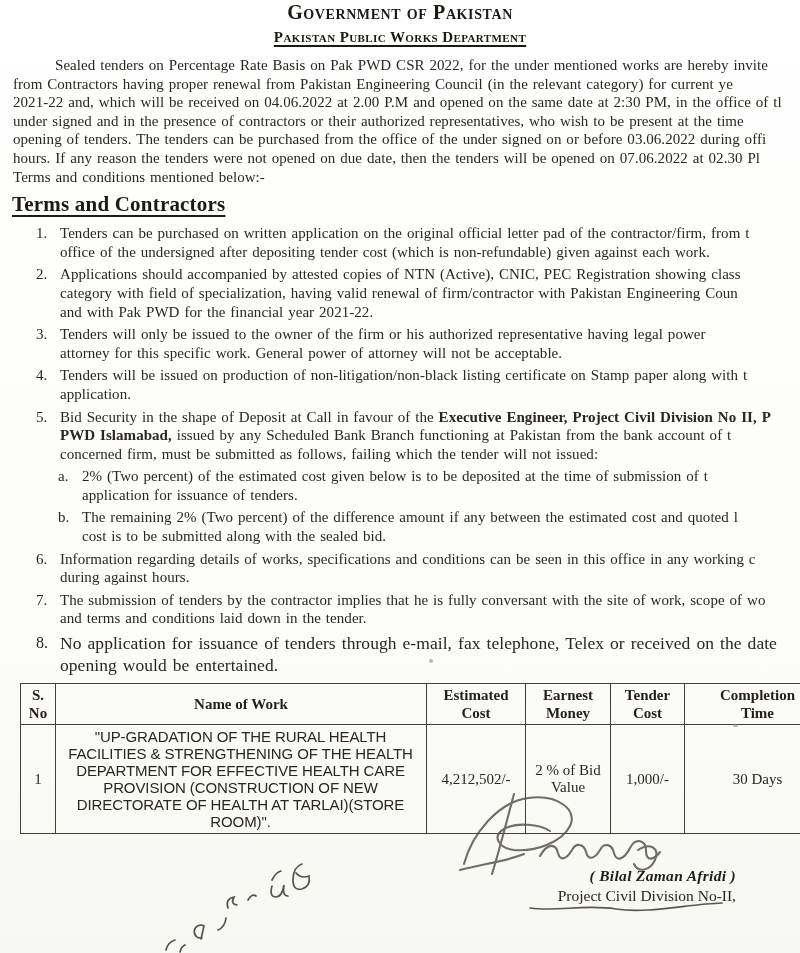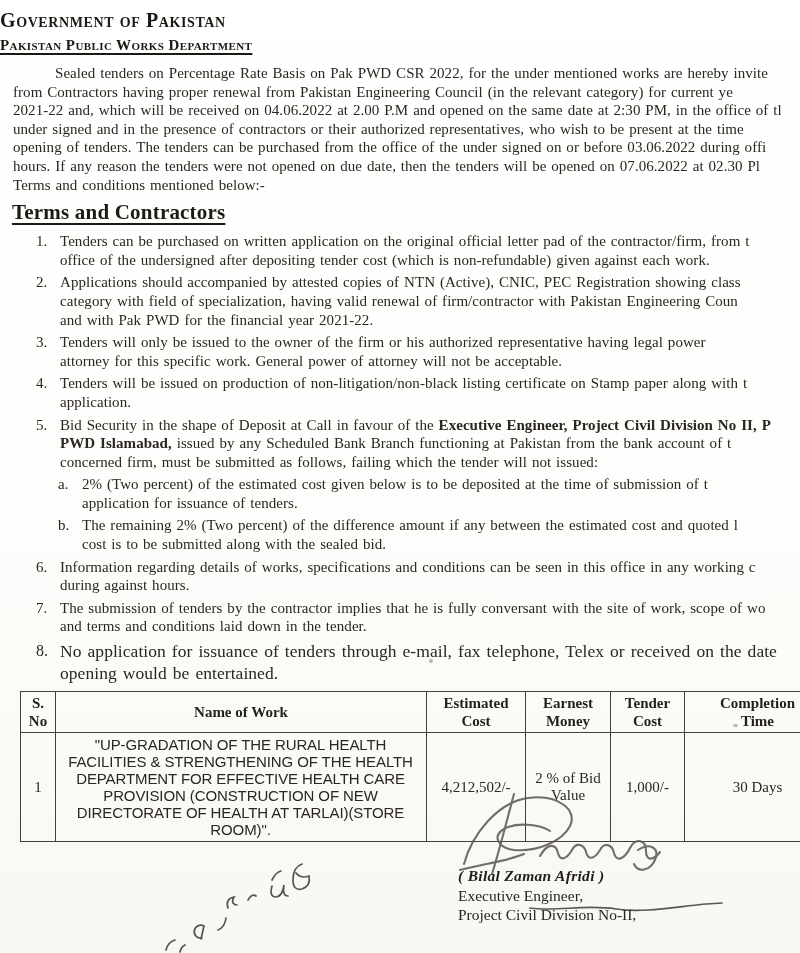--- a/index.html
+++ b/index.html
@@ -2,21 +2,21 @@
 <html><head>
 <meta charset="utf-8">
 <style>
   html,body{margin:0;padding:0;background:#e8e8e8;}
   .page{
     position:relative;width:800px;height:953px;overflow:hidden;
     background:linear-gradient(180deg,#ffffff 0%,#fdfdfb 55%,#f7f7f4 100%);
     font-family:"Liberation Serif",serif;color:#2b261f;
   }
   
-  .hdr{padding-top:8px;}
+  .hdr{text-align:center;}
   .h1{font-variant:small-caps;font-weight:bold;font-size:20px;letter-spacing:.6px;color:#1c1813;line-height:24px;}
   .h2{font-variant:small-caps;font-weight:bold;font-size:15px;letter-spacing:.4px;color:#1c1813;line-height:26px;
       text-decoration:underline;text-decoration-thickness:1.5px;text-underline-offset:3px;}
   .h3{font-variant:small-caps;font-weight:bold;font-size:18px;color:#1c1813;line-height:24px;
       text-decoration:underline;text-decoration-thickness:1.5px;text-underline-offset:3px;}
   
   .intro{margin:6px 0 0 13px;width:812px;}
   .tline{white-space:nowrap;height:18.6px;line-height:18.6px;font-size:15px;word-spacing:1.1px;letter-spacing:.05px;}
   .intro .tline.indent{text-indent:42px;}
   
@@ -34,21 +34,21 @@
   .b{font-weight:bold;}
   
   table.work{border-collapse:collapse;table-layout:fixed;width:810px;margin:7px 0 0 20px;}
   table.work th,table.work td{border:1.6px solid #433e37;overflow:hidden;}
   table.work th{font-size:15px;font-weight:bold;color:#241f19;line-height:18px;padding:2px 1px;text-align:center;vertical-align:middle;}
   table.work td{font-size:15px;text-align:center;vertical-align:middle;color:#2b261f;}
   table.work tr.data{height:86px;}
   td.work-cell{font-family:"Liberation Sans",sans-serif;font-size:13.5px;line-height:17px;text-align:justify;
       padding:3px 8px 3px 7px;color:#45423d;letter-spacing:-.1px;}
   
-  .sig{position:absolute;left:458px;top:866px;width:300px;text-align:left;}
+  .sig{position:absolute;left:436px;top:866px;width:300px;text-align:right;}
   .sig .ln{font-size:15.5px;line-height:19.5px;color:#2a251e;}
   .sig .nm{font-weight:bold;font-style:italic;letter-spacing:.3px;color:#221d17;}
   .scribble{position:absolute;pointer-events:none;}
   .speck{position:absolute;background:#948f85;border-radius:50%;opacity:.65;}
 </style>
 </head>
 <body>
 
 <div class="page">
 
@@ -198,20 +198,19 @@
       <path d="M180,14 q-9,3 -9,16 q0,11 9,9 q9,-3 7,-13 q-8,3 -13,-3"></path>
     </g>
   </svg>
 
   <svg class="scribble" style="left:528px;top:896px" width="196" height="18" viewBox="0 0 196 18">
     <path d="M2,12 C30,16 55,8 88,13 C120,18 160,8 194,7" fill="none" stroke="#4a453d" stroke-width="1.7" stroke-linecap="round" opacity="0.9"></path>
   </svg>
 
   <div class="sig">
     <div class="ln nm">( Bilal Zaman Afridi )</div>
-    <div class="ln">Executive Engineer,</div>
     <div class="ln">Project Civil Division No-II,</div>
   </div>
 
   <div class="speck" style="left:429px;top:659px;width:4px;height:4px"></div>
   <div class="speck" style="left:733px;top:724px;width:5px;height:3px"></div>
 
 </div>
 
 </body></html>

